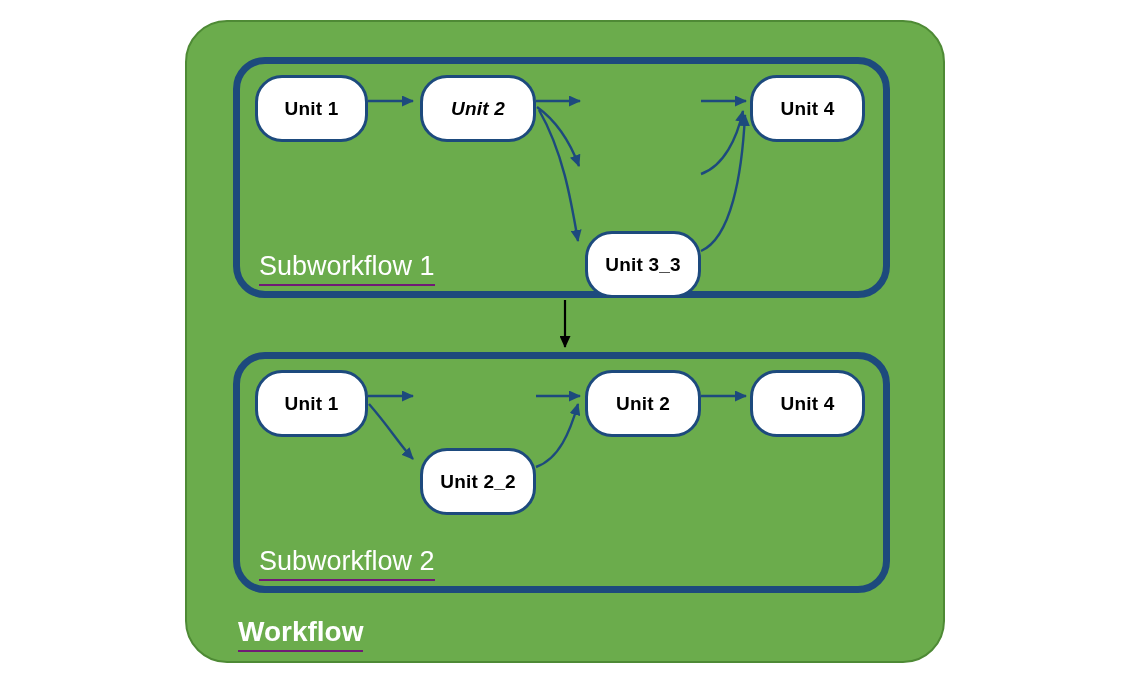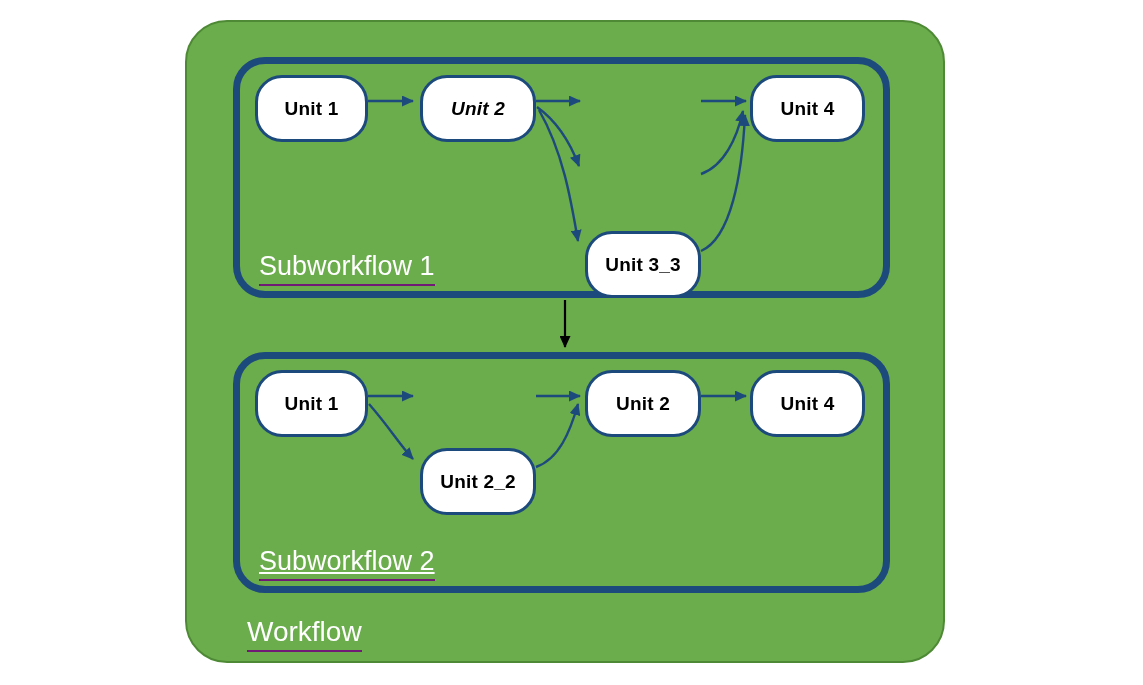--- a/index.html
+++ b/index.html
@@ -55,22 +55,22 @@
   .container-label {
     position: absolute;
     color: #ffffff;
     line-height: 1;
     border-bottom: 2px solid #701a75;
     padding-bottom: 4px;
   }
   .sw-label   { font-size: 27px; }
   .wf-label   { font-size: 28px; }
   .sw1-label  { left: 259px; top: 253px; }
-  .sw2-label  { left: 259px; top: 548px; text-decoration: underline; }
-  .wf-label-pos { left: 247px; top: 618px; }
+  .sw2-label  { left: 259px; top: 548px; }
+  .wf-label-pos { left: 238px; top: 618px; font-weight: bold; }
 
   svg.edge-layer {
     position: absolute;
     left: 0;
     top: 0;
     width: 1143px;
     height: 685px;
     pointer-events: none;
   }
   .edge {

